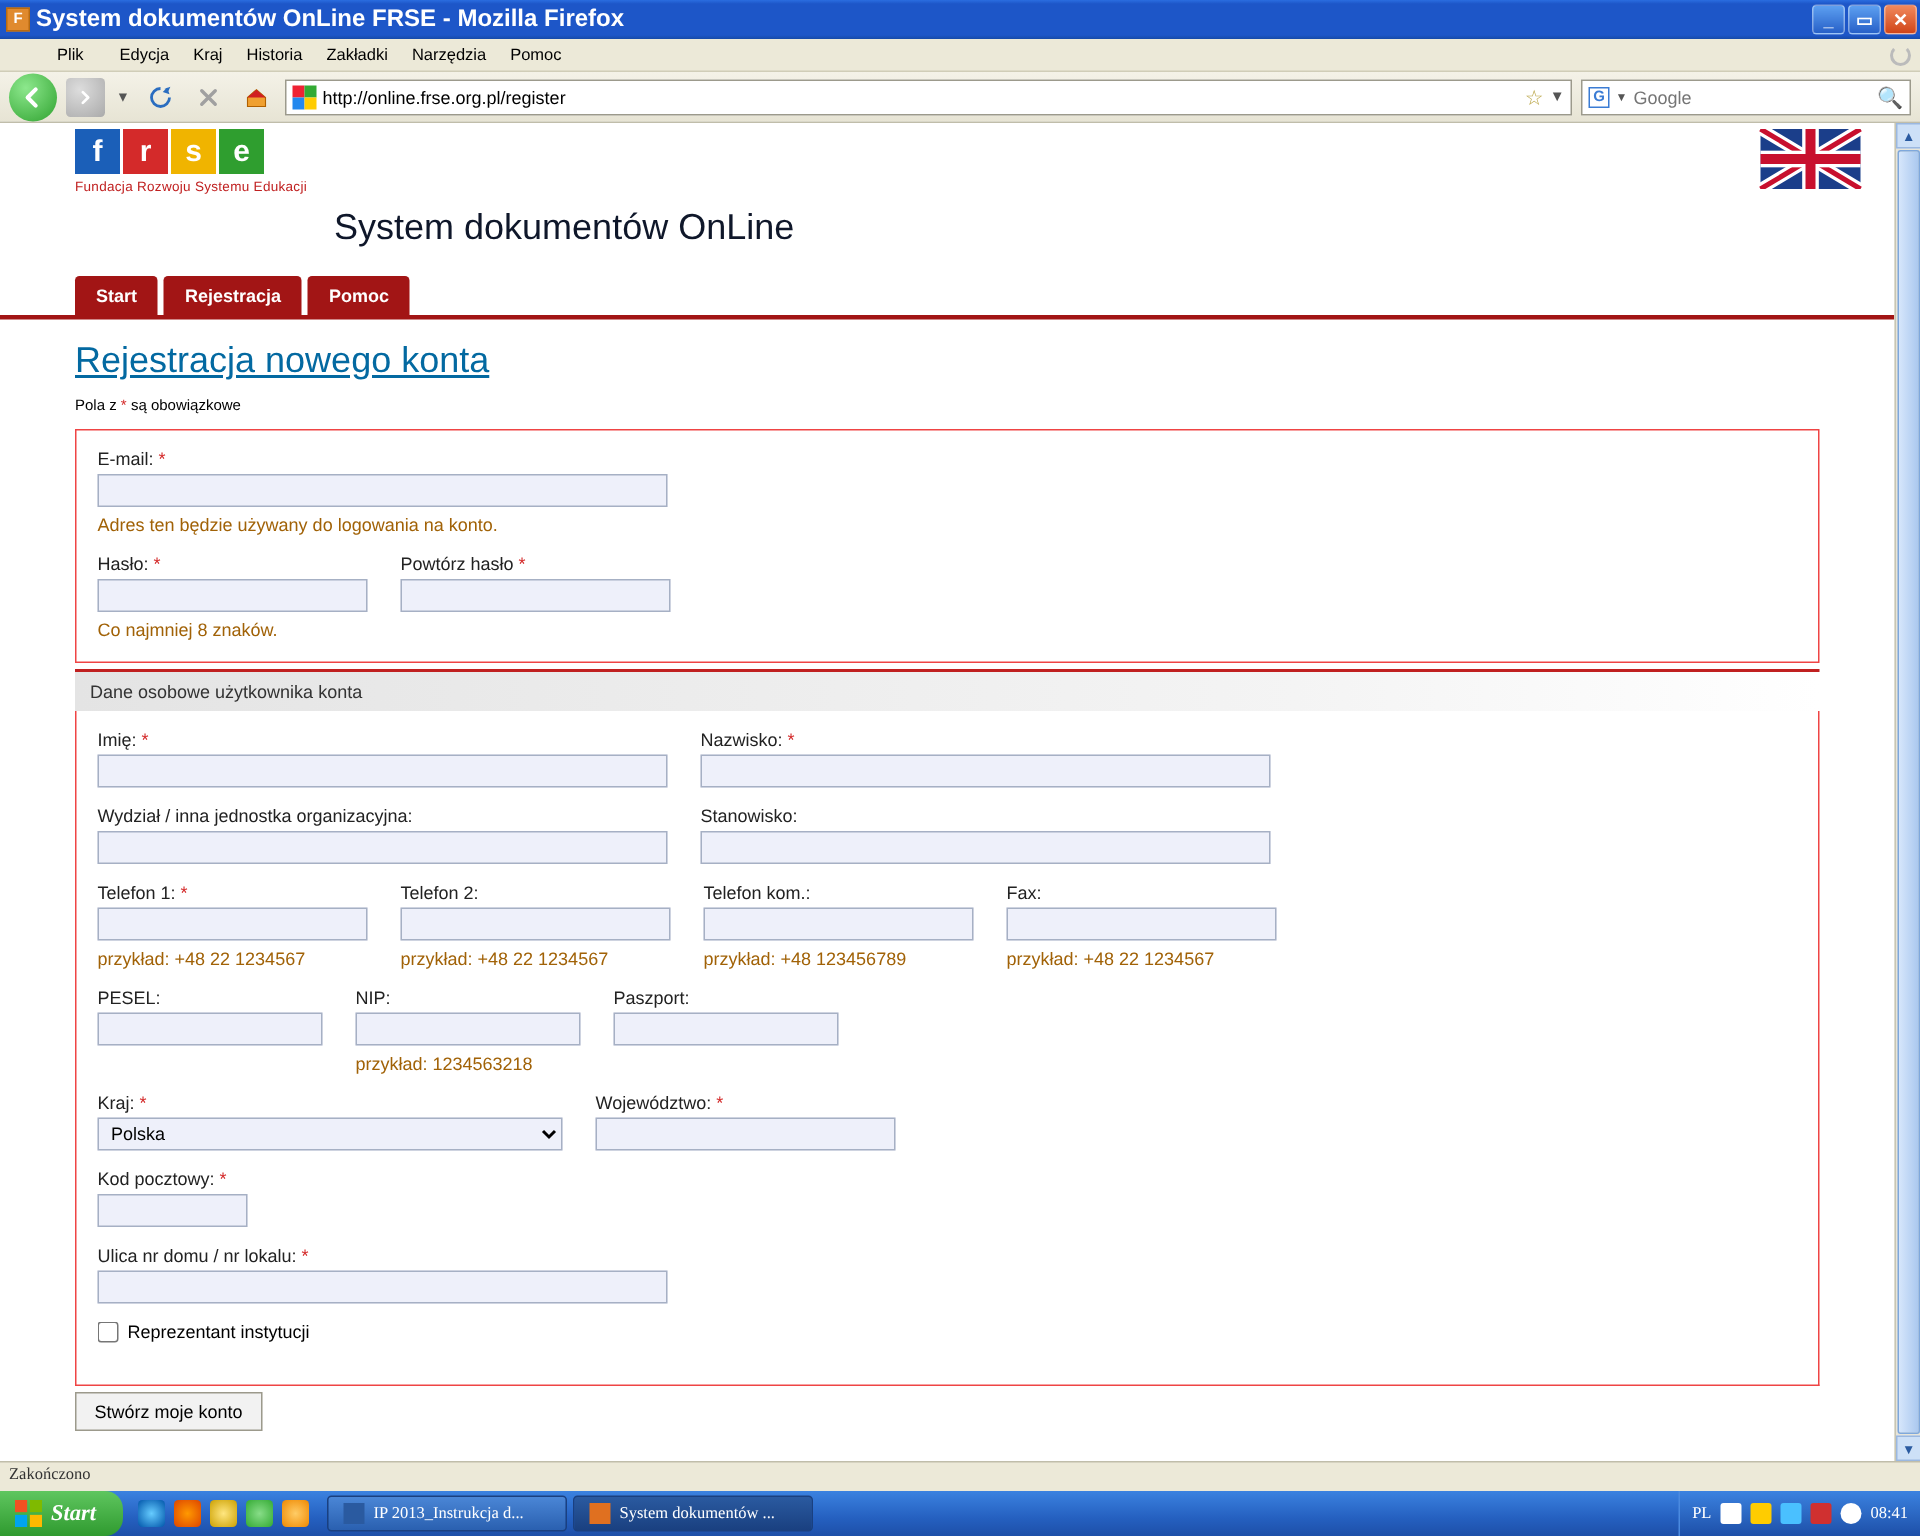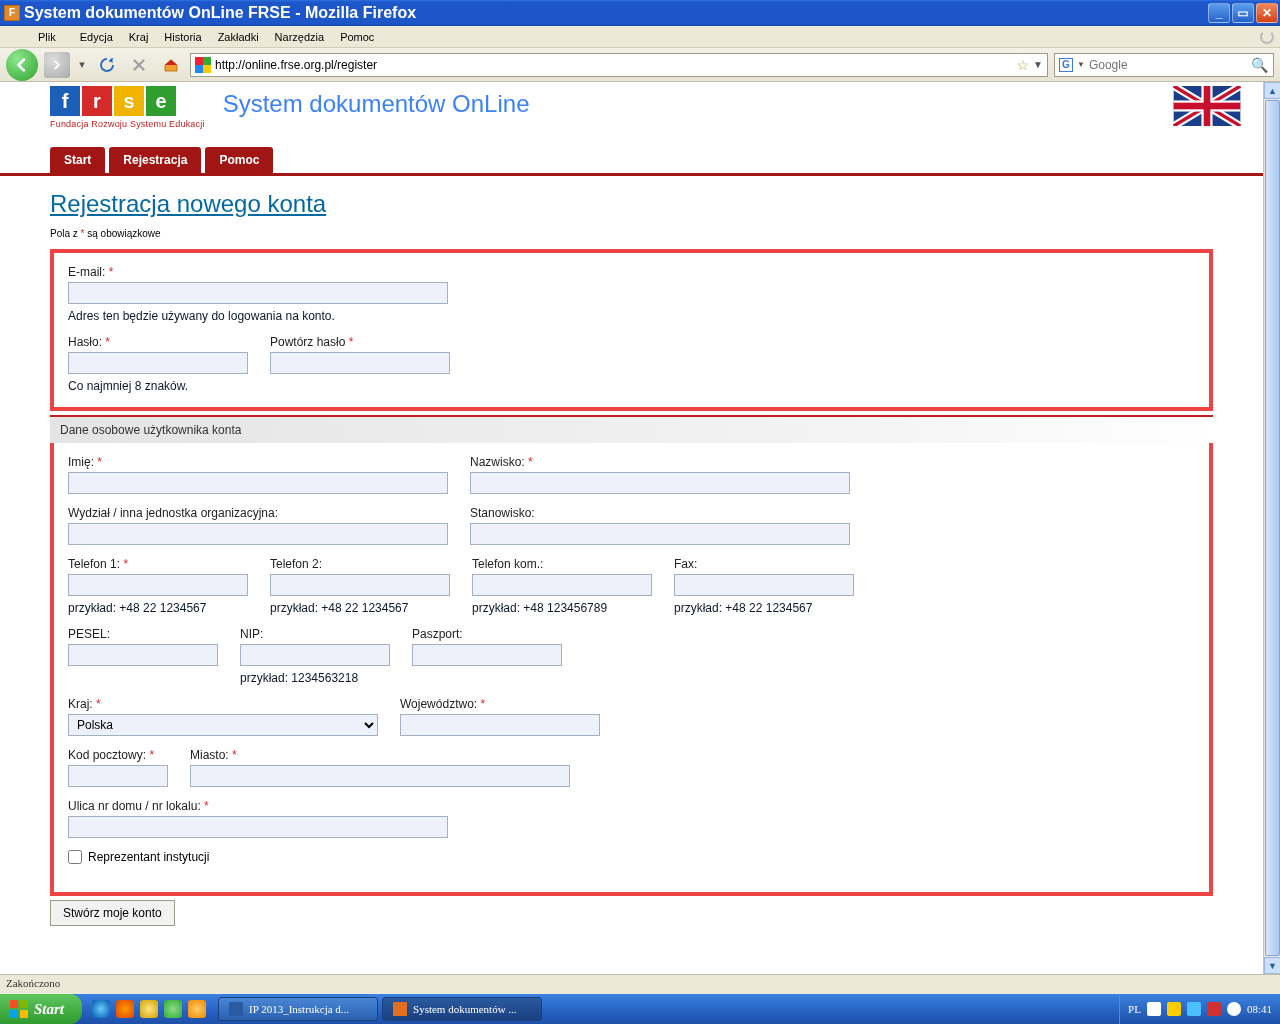--- a/index.html
+++ b/index.html
@@ -55,42 +55,42 @@
 
   
   .page-inner { padding: 0 0 0 0; }
   .header-row { display:flex; align-items:flex-start; padding: 4px 20px 0 50px; }
   .logo { margin-right: 18px; }
   .logo .blocks { display:flex; gap:2px; }
   .logo .b { width:30px; height:30px; color:#fff; font:bold 20px/30px Arial; text-align:center; }
   .logo .bf { background:#1b5fb8; } .logo .br { background:#d42a2a; }
   .logo .bs { background:#f0b400; } .logo .be { background:#2f9e2f; }
   .logo .sub { font:9px Arial; color:#c02020; margin-top:3px; letter-spacing:0.2px; }
-  .systitle { color:#3b82f6; font:24px "Trebuchet MS", Arial; padding-top:4px; }
+  .systitle { color:#0f172a; font:24px "Trebuchet MS", Arial; padding-top:4px;margin-top:48px; }
   .flag { margin-left:auto; width:72px; height:40px; }
   .flag svg { width:100%; height:100%; }
 
   .tabs { display:flex; gap:4px; padding-left:50px; margin-top:18px; }
   .tab { background:#a21515; color:#fff; font:bold 12px Arial; padding:6px 14px; border-radius:3px 3px 0 0; cursor:pointer; }
   .red-sep { height:3px; background:#a21515; }
 
   .form-area { padding: 14px 50px 20px 50px; }
   .form-area h1 { font:24px "Trebuchet MS", Arial; color:#0369a1; font-weight:normal; margin-bottom:10px;text-decoration:underline; }
   .req-note { font:10px Arial; color:#000; margin-bottom:10px; }
   .req-note .ast, label .ast, .label .ast { color:#d42a2a; }
 
-  .panel { border:4px solid #ef4444; padding:12px 14px 14px 14px; margin-bottom:4px; }
+  .panel { border:1px solid #ef4444; padding:12px 14px 14px 14px; margin-bottom:4px; }
   .row { display:flex; gap:22px; margin-bottom:12px; flex-wrap:wrap; }
   .field { display:flex; flex-direction:column; gap:3px; }
   .label { font:12px Arial; color:#222; }
   .field input[type=text], .field input[type=password], .field select {
     height:22px; border:1px solid #a6b0c4; background:#eef0fa; font:12px Arial; padding:0 4px;
   }
   .field select { background:#eef0fa; }
-  .hint { font:12px Arial; color:#0f172a; margin-top:2px; }
+  .hint { font:12px Arial; color:#a16207; margin-top:2px; }
   .section-head {
     background: linear-gradient(to right, #e4e4e4 0%, #f4f4f4 70%, #fff 100%);
     border-top:2px solid #c02020;
     padding:6px 10px; font:12px Arial; color:#333;
   }
 
   .checkbox-row { display:flex; align-items:center; gap:6px; font:12px Arial; margin:6px 0 14px 0; }
   .checkbox-row input { width:14px; height:14px; }
 
   button.submit {
@@ -325,24 +325,20 @@
               <div class="label"><span>Województwo:</span> <span class="ast">*</span></div>
               <input type="text" style="">
             </div>
           </div>
 
           <div class="row">
             <div class="field" style="width:100px">
               <div class="label"><span>Kod pocztowy:</span> <span class="ast">*</span></div>
               <input type="text" style="">
             </div>
-            <div class="field" style="width:380px">
-              <div class="label"><span>Miasto:</span> <span class="ast">*</span></div>
-              <input type="text" style="">
-            </div>
           </div>
 
           <div class="row">
             <div class="field" style="width:380px">
               <div class="label"><span>Ulica nr domu / nr lokalu:</span> <span class="ast">*</span></div>
               <input type="text" style="">
             </div>
           </div>
 
           <label class="checkbox-row">

